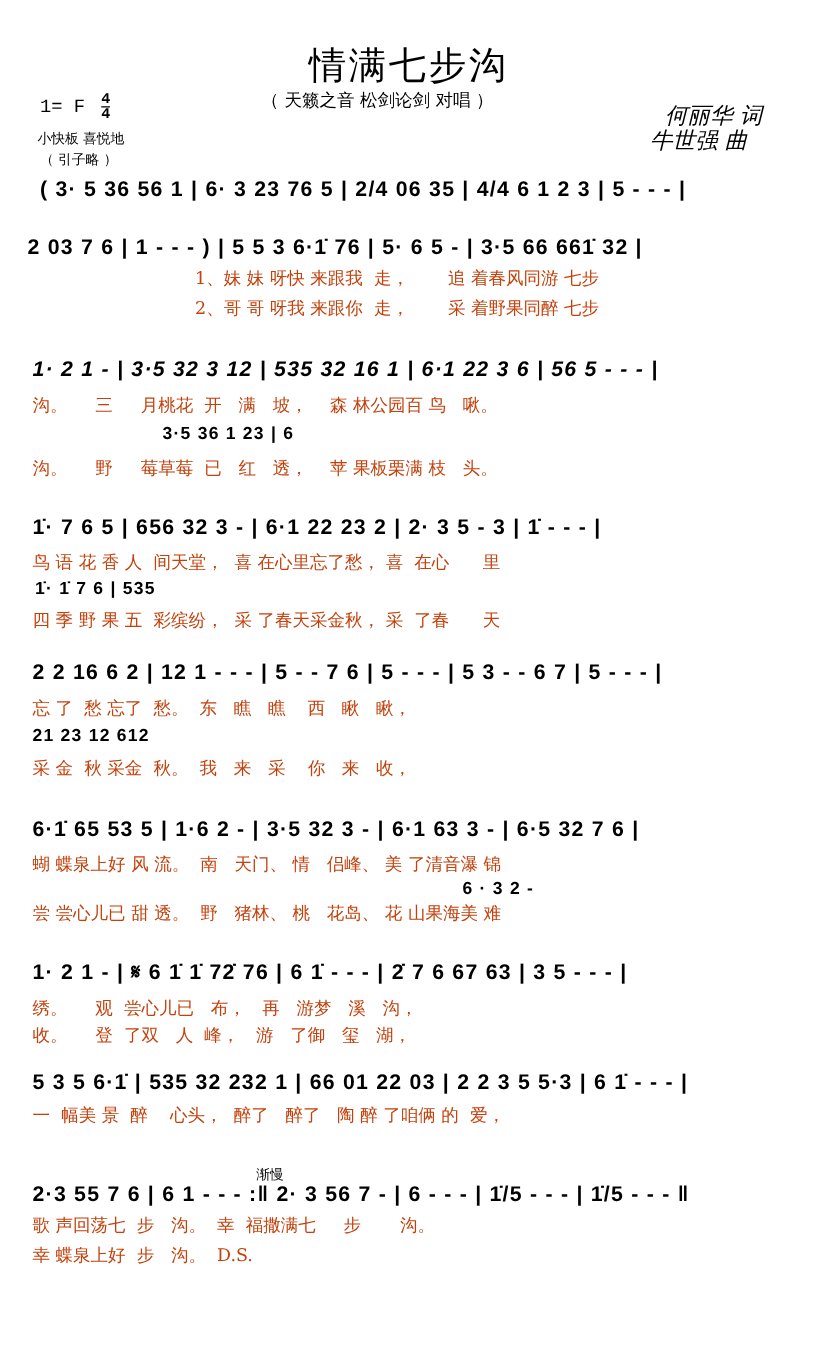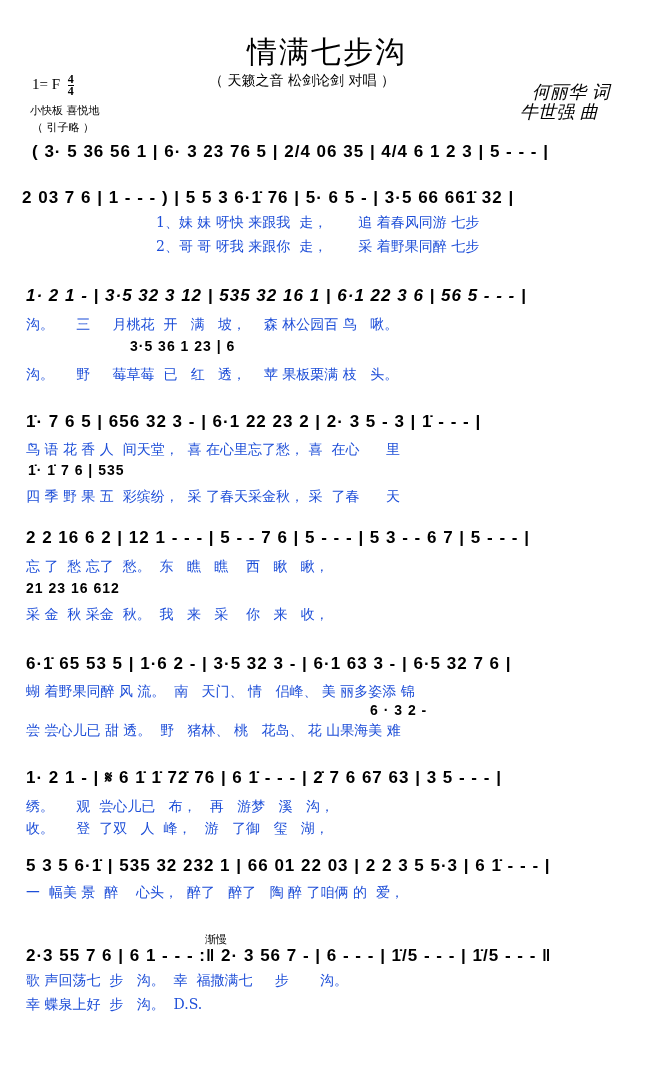--- a/index.html
+++ b/index.html
@@ -1,31 +1,31 @@
 <!DOCTYPE html>
 <html><head>
 <meta charset="utf-8">
 <style>
   html, body { margin:0; padding:0; background:#ffffff; }
   body { width:654px; height:1076px; position:relative; overflow:hidden;
          font-family:"DejaVu Sans", sans-serif; color:#000; }
   .abs { position:absolute; }
   .title { left:0; width:654px; top:32px; text-align:center; font-size:30px; letter-spacing:2px; }
   .subtitle { left:0; width:604px; top:72px; text-align:center; font-size:14px; }
-  .key { left:32px; top:74px; font-size:15px; font-family:Liberation Serif, serif; }
+  .key { left:32px; top:74px; font-size:15px; font-family:Liberation Mono, monospace; }
   .tsig { display:inline-block; vertical-align:middle; text-align:center; font-weight:bold; font-size:12px; line-height:11px; margin-left:4px; }
   .tsig .num { display:block; border-bottom:1px solid #000; }
   .tempo { left:30px; top:103px; font-size:11px; }
   .intro { left:32px; top:120px; font-size:11px; }
   .credit { font-size:18px; font-family:"DejaVu Serif", serif;font-style:italic; }
   .credit1 { left:532px; top:80px; }
   .credit2 { left:520px; top:100px; }
 
   .notes { font-family:"Liberation Sans", sans-serif; font-weight:bold; font-size:17px; white-space:pre; letter-spacing:1px; }
-  .lyric { font-family:"DejaVu Serif", serif; font-size:14px; white-space:pre; color:#1d4ed8;text-align:right; }
+  .lyric { font-family:"DejaVu Serif", serif; font-size:14px; white-space:pre; color:#c2410c;text-align:right; }
   .small { font-size:11px; font-family:Liberation Mono, monospace; }
 </style>
 </head>
 <body>
 
 <div class="abs title">情满七步沟</div>
 <div class="abs subtitle">（ 天籁之音  松剑论剑  对唱 ）</div>
 
 <div class="abs key">
   <span>1= F</span>
@@ -50,25 +50,25 @@
 <div class="abs notes" style="left:130px;top:338px;font-size:14px;">3·5 36 1 23 | 6</div>
 <div class="abs lyric" style="left:26px;top:366px;">沟。     野     莓草莓  已   红   透，    苹 果板栗满 枝   头。</div>
 
 <div class="abs notes" style="left:26px;top:412px;">1̇· 7 6 5 | 656 32 3 - | 6·1 22 23 2 | 2· 3 5 - 3 | 1̇ - - - |</div>
 <div class="abs lyric" style="left:26px;top:441px;">鸟 语 花 香 人  间天堂，  喜 在心里忘了愁， 喜  在心      里</div>
 <div class="abs notes" style="left:28px;top:462px;font-size:14px;">1̇· 1̇ 7 6 | 535</div>
 <div class="abs lyric" style="left:26px;top:488px;">四 季 野 果 五  彩缤纷，  采 了春天采金秋， 采  了春      天</div>
 
 <div class="abs notes" style="left:26px;top:528px;">2 2 16 6 2 | 12 1 - - - | 5 - - 7 6 | 5 - - - | 5 3 - - 6 7 | 5 - - - |</div>
 <div class="abs lyric" style="left:26px;top:558px;">忘 了  愁 忘了  愁。  东   瞧   瞧    西   瞅   瞅，</div>
-<div class="abs notes" style="left:26px;top:580px;font-size:14px;">21 23 16 612</div>
+<div class="abs notes" style="left:26px;top:580px;font-size:14px;">21 23 12 612</div>
 <div class="abs lyric" style="left:26px;top:606px;">采 金  秋 采金  秋。  我   来   采    你   来   收，</div>
 
 <div class="abs notes" style="left:26px;top:654px;">6·1̇ 65 53 5 | 1·6 2 - | 3·5 32 3 - | 6·1 63 3 - | 6·5 32 7 6 |</div>
-<div class="abs lyric" style="left:26px;top:683px;">蝴 着野果同醉 风 流。  南   天门、 情   侣峰、 美 丽多姿添 锦</div>
+<div class="abs lyric" style="left:26px;top:683px;">蝴 蝶泉上好 风 流。  南   天门、 情   侣峰、 美 了清音瀑 锦</div>
 <div class="abs notes" style="left:370px;top:702px;font-size:14px;">6 · 3 2 -</div>
 <div class="abs lyric" style="left:26px;top:722px;">尝 尝心儿已 甜 透。  野   猪林、 桃   花岛、 花 山果海美 难</div>
 
 <div class="abs notes" style="left:26px;top:768px;">1· 2 1 - | 𝄋 6 1̇ 1̇ 72̇ 76 | 6 1̇ - - - | 2̇ 7 6 67 63 | 3 5 - - - |</div>
 <div class="abs lyric" style="left:26px;top:798px;">绣。     观  尝心儿已   布，   再   游梦   溪   沟，</div>
 <div class="abs lyric" style="left:26px;top:820px;">收。     登  了双   人  峰，   游   了御   玺   湖，</div>
 
 <div class="abs notes" style="left:26px;top:856px;">5 3 5 6·1̇ | 535 32 232 1 | 66 01 22 03 | 2 2 3 5 5·3 | 6 1̇ - - - |</div>
 <div class="abs lyric" style="left:26px;top:884px;">一  幅美 景  醉    心头，  醉了   醉了   陶 醉 了咱俩 的  爱，</div>
 

